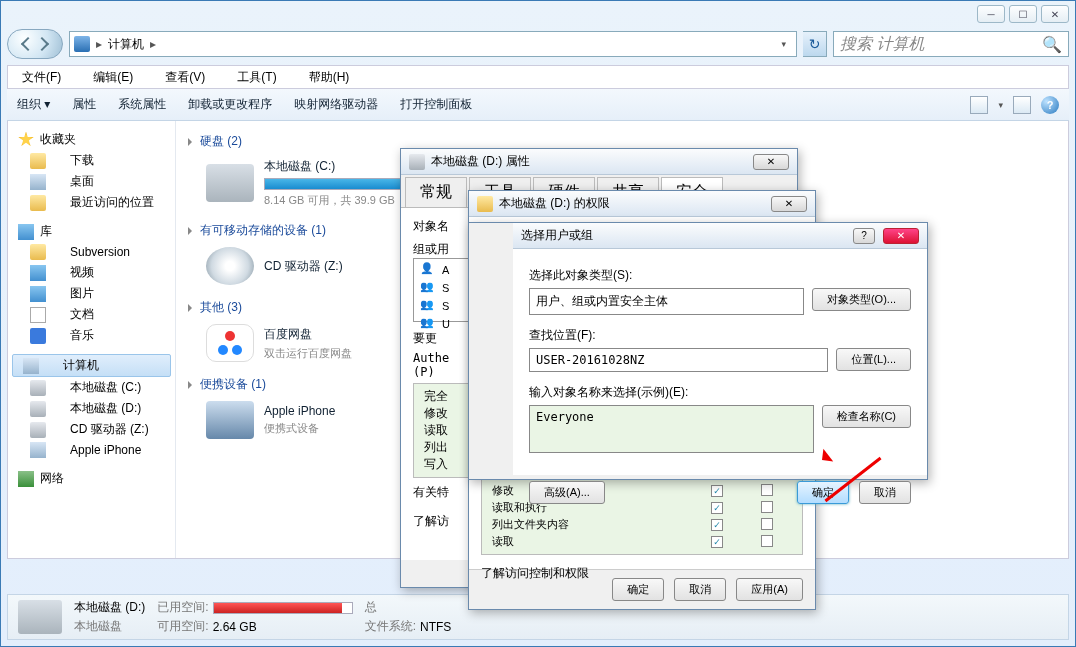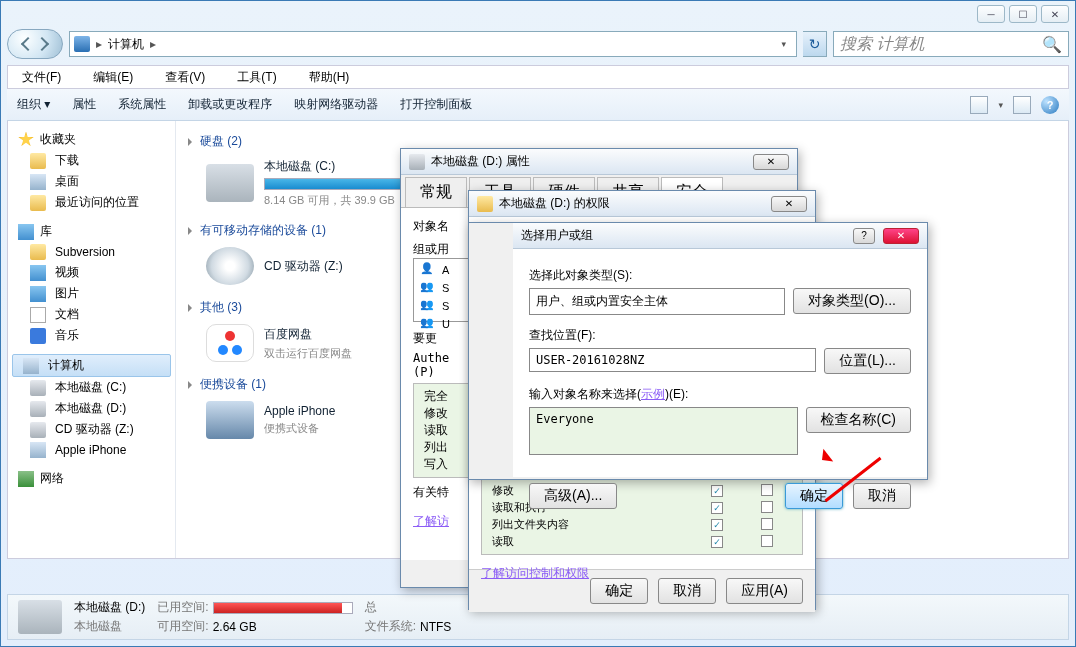--- a/index.html
+++ b/index.html
@@ -33,21 +33,21 @@
 .tb-left{display:flex;gap:22px;align-items:center;}
 .tb-right{margin-left:auto;display:flex;gap:10px;align-items:center;}
 .tb-icon{width:18px;height:18px;border:1px solid #9ab;background:linear-gradient(#fff,#dbe9f4);}
 .help-icon{width:18px;height:18px;border-radius:50%;background:radial-gradient(circle at 30% 30%,#bde2ff,#2a7ac0);color:#fff;display:flex;align-items:center;justify-content:center;font-size:11px;font-weight:bold;}
 
 
 .content { display:flex; height: 438px; background:#fff; border:1px solid #ccd; border-top:none;}
 .sidebar { width:168px; border-right:1px solid #e4e9f0; padding-top:8px; font-size:12px; overflow:hidden;}
 .side-group{margin-bottom:8px;}
 .side-head{display:flex;align-items:center;gap:6px;padding:2px 10px;}
-.side-item{display:flex;align-items:center;gap:9px;padding:2px 10px 2px 22px;}
+.side-item{display:flex;align-items:center;gap:24px;padding:2px 10px 2px 22px;}
 .side-item.sel{background:linear-gradient(#e0eefc,#c5dff6);border:1px solid #9ac5ea;border-radius:2px;margin:0 4px;padding-left:18px;}
 .ico{width:16px;height:16px;display:inline-block;}
 .ico-star{background:radial-gradient(circle,#ffd24a 40%,#e8a200 80%);clip-path:polygon(50% 0%,61% 35%,98% 35%,68% 57%,79% 91%,50% 70%,21% 91%,32% 57%,2% 35%,39% 35%);}
 .ico-folder{background:linear-gradient(#ffe9a3,#e9bb4e);border-radius:2px;}
 .ico-disk{background:linear-gradient(#e6e9ee,#a8b0b8);border-radius:2px;}
 .ico-lib{background:linear-gradient(#88c6f0,#4390d0);}
 .ico-net{background:linear-gradient(#8ac088,#3a903a);}
 .ico-comp{background:linear-gradient(#d8e6f5,#96b3cd);}
 .ico-music{background:#3a7add;border-radius:2px;}
 .ico-doc{background:#fff;border:1px solid #aaa;}
@@ -90,23 +90,23 @@
 .tabstrip{display:flex;background:#f0f0f0;padding:2px 4px 0;border-bottom:1px solid #bbb;}
 .tab{padding:4px 14px;border:1px solid #bbb;border-bottom:none;background:#efefef;margin-right:2px;font-size:16px;}
 .tab.act{background:#fff;}
 .dlg-body{padding:10px 12px;background:#fff;}
 .list-box{border:1px solid #999;background:#fff;height:70px;padding:2px;}
 .list-row{display:flex;align-items:center;gap:6px;padding:1px 4px;font-size:11px;}
 .perm-box{border:1px solid #bbb;background:#eaf5e5;padding:4px 10px;}
 .perm-row{display:flex;align-items:center;padding:1px 0;font-size:11px;}
 .perm-row .c1{flex:1;} .perm-row .c2,.perm-row .c3{width:50px;text-align:center;}
 .chk{width:12px;height:12px;border:1px solid #888;background:#fff;display:inline-flex;align-items:center;justify-content:center;font-size:9px;color:#28a;}
-.btn{border:1px solid #888;background:linear-gradient(#f8f8f8,#e2e2e2);padding:3px 14px;font-size:14px;border-radius:3px;}
+.btn{border:1px solid #888;background:linear-gradient(#f8f8f8,#e2e2e2);padding:3px 14px;font-size:11px;border-radius:3px;}
 .btn.hl{border:1px solid #3a9ad8;background:linear-gradient(#e6f4ff,#b3ddff);box-shadow:0 0 3px #5ab;}
-.link{color:#8b5cf6;text-decoration:underline;}
+.link{color:#000000;}
 .dlg-footer{display:flex;justify-content:flex-end;gap:10px;padding:8px 12px;background:#f0f0f0;border-top:1px solid #ccc;}
 
 
 #dlg-select{left:468px;top:190px;width:460px;height:290px;z-index:5;}
 #dlg-select .dlg-body{padding:14px 16px;}
 .fld-label{padding:4px 0;}
 .fld-row{display:flex;gap:8px;align-items:flex-start;margin-bottom:8px;}
 .fld-input{flex:1;border:1px solid #888;background:#fff;padding:4px 6px;font-size:12px;min-height:22px;}
 .fld-area{flex:1;border:1px solid #888;background:#eaf5e5;padding:4px 6px;font-size:12px;height:48px;font-family:monospace;}
 .sel-footer{display:flex;gap:10px;padding:6px 16px 12px;align-items:center;}

